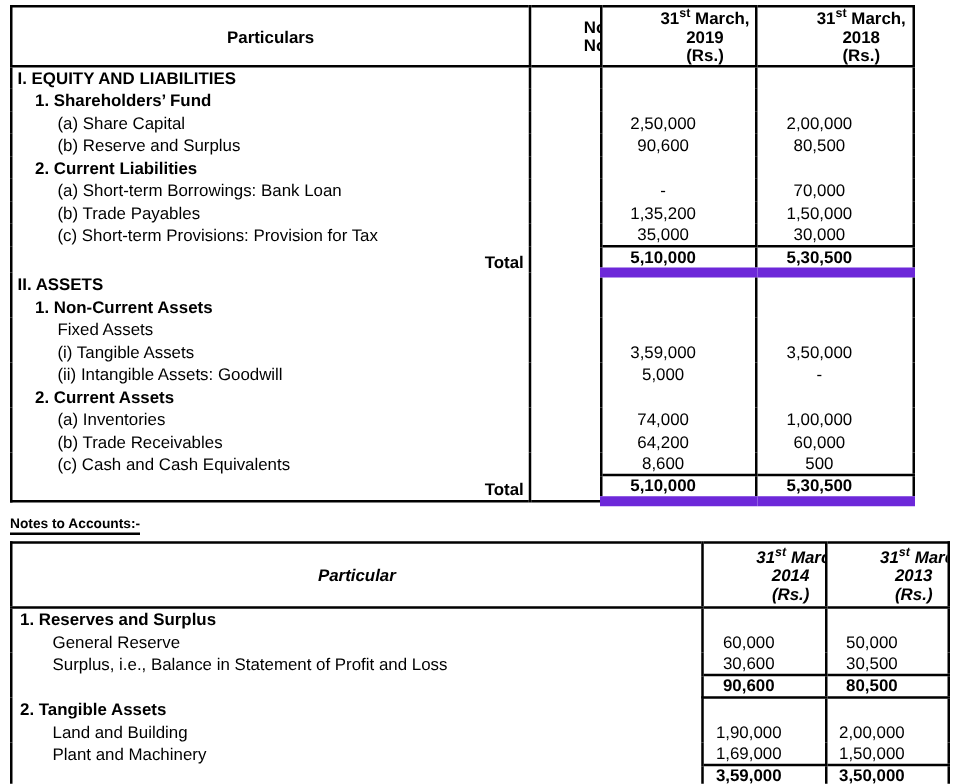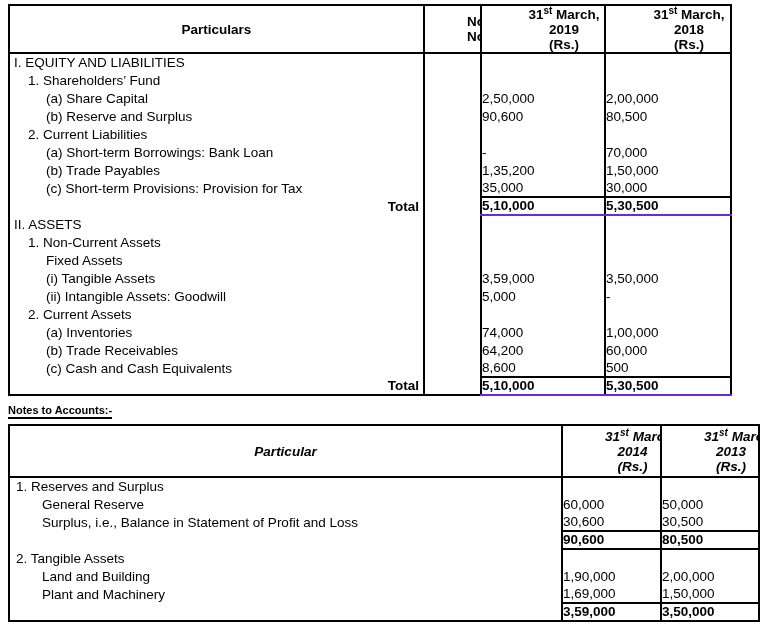--- a/index.html
+++ b/index.html
@@ -25,26 +25,26 @@
   .hl { line-height: 15px; margin-left: 42px; }
   sup { font-size: 10px; vertical-align: super; line-height: 0; }
 
   .dl { border-left: 2px solid #000; }
 
   #bs-table td, #notes-table td { height: 18px; line-height: 16px; }
 
   .p  { padding-left: 4px; }
   .i1 { padding-left: 18px; }
   .i2 { padding-left: 36px; }
-  .b  { font-weight: normal; }
-  .v  { text-align: left; padding-right: 25px; }
+  .b  { font-weight: bold; }
+  .v  { text-align: center; padding-right: 25px; }
 
   tr.total td { height: 20px; margin-top: 29px; }
   tr.total td.p { text-align: right; font-weight: bold; padding-right: 4px; }
-  tr.total td.v { font-weight: bold; border-top: 2px solid #000; border-bottom: 2px solid #6d28d9; }
+  tr.total td.v { font-weight: bold; border-top: 2px solid #000; border-bottom: 8px solid #6d28d9; }
 
   .notes-title { padding: 8px 0 4px 0; font-weight: bold; font-size: 11px; }
   .notes-title span { border-bottom: 2px solid #000; padding-bottom: 1px; }
 
   #notes-table .h0 { padding-left: 6px; }
   #notes-table .i1 { padding-left: 32px; }
   tr.sub td { height: 19px; }
   tr.sub td.v { font-weight: bold; border-top: 2px solid #000; }
   tr.subx td.v { border-bottom: 2px solid #000; }
 </style>

